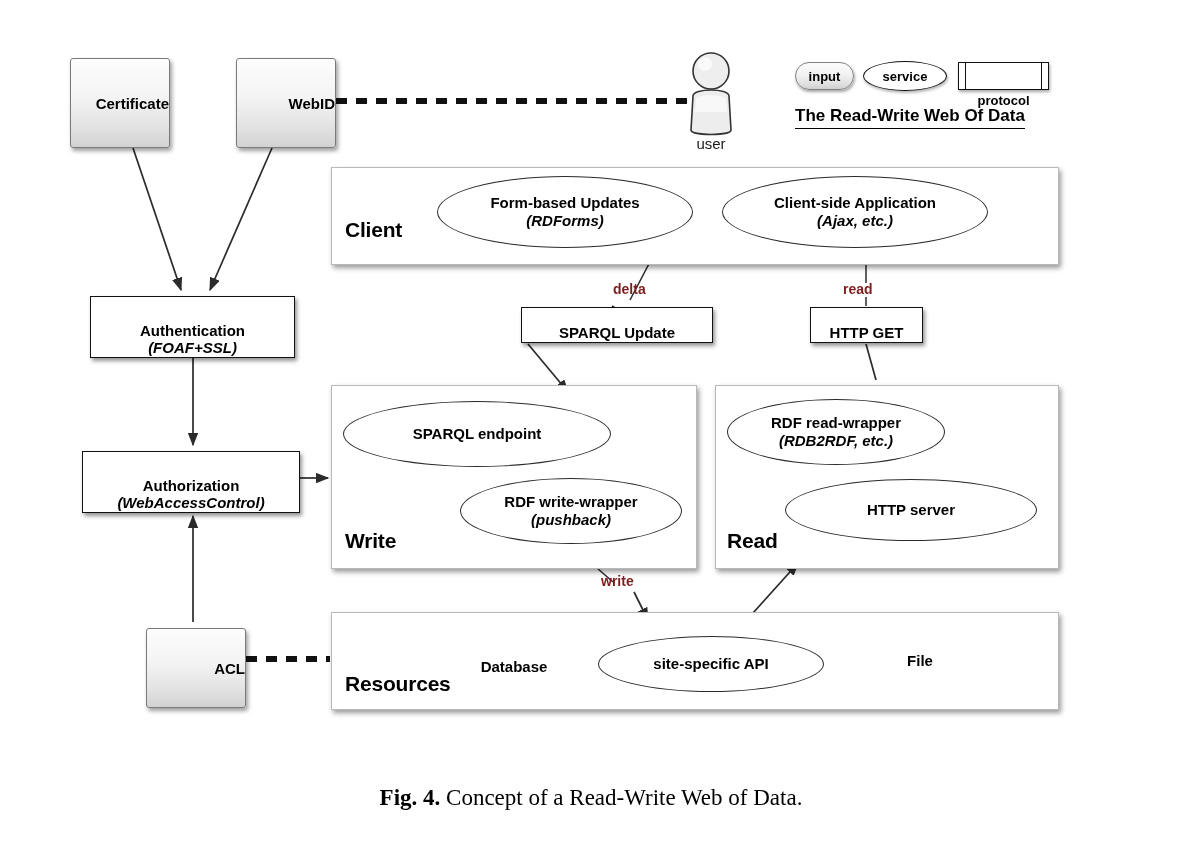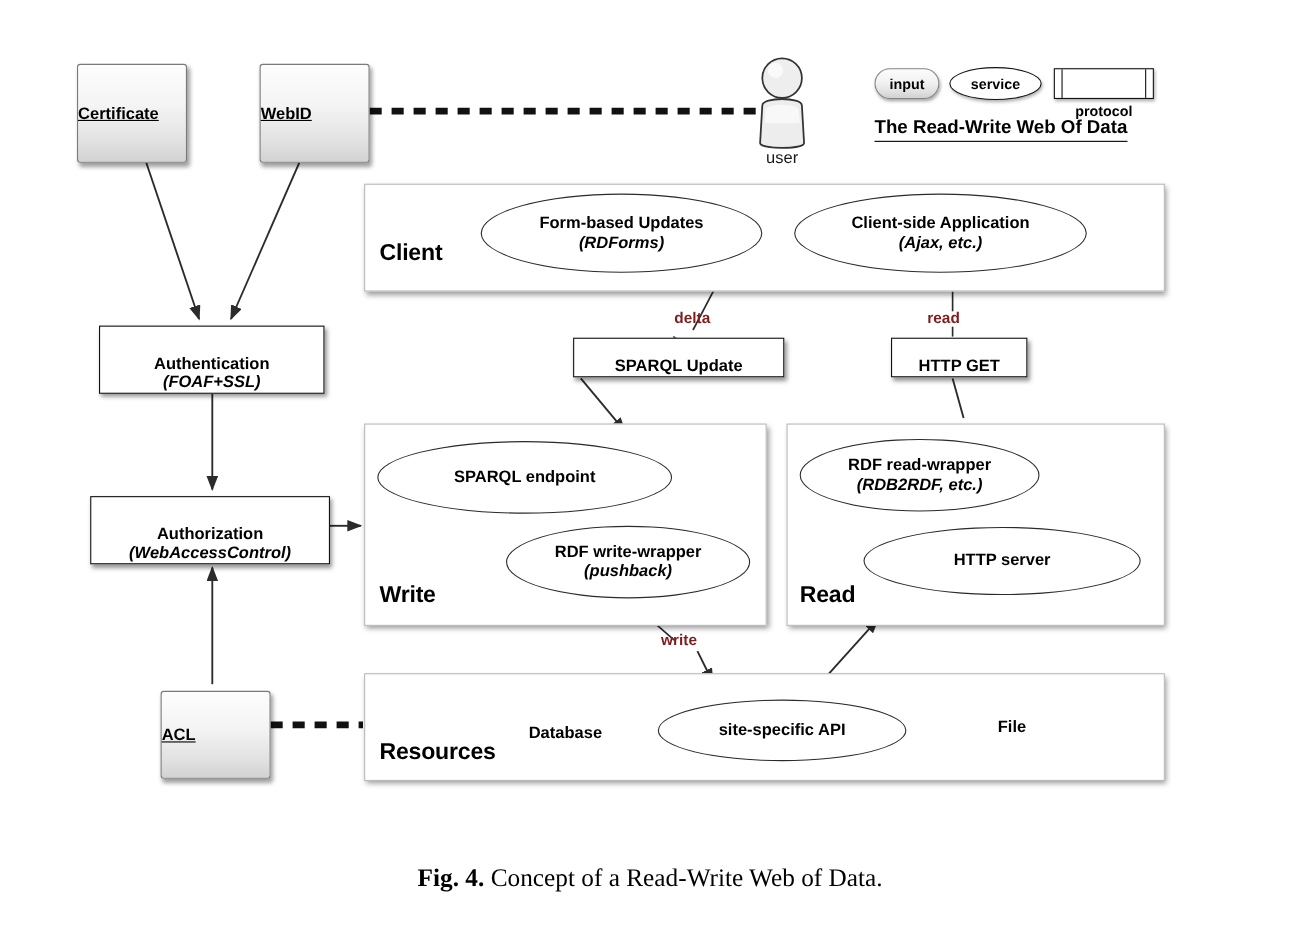--- a/index.html
+++ b/index.html
@@ -33,25 +33,24 @@
   }
 
   
   .inputbox {
     background: linear-gradient(to bottom, #fdfdfd 0%, #f4f4f4 42%, #e2e2e2 78%, #d2d2d2 100%);
     border: 1px solid #7a7a7a;
     border-radius: 3px;
     box-shadow: 2px 3px 4px rgba(0,0,0,0.38);
     display: flex;
     align-items: center;
-    justify-content: flex-start;
-    color: #000;
-    font-weight: bold;
-    text-align: center;
-    text-decoration: underline;
+    justify-content: flex-end;
+    color: #000;
+    font-weight: bold;
+    text-align: center;
   }
 
   
   .protobox {
     background: #ffffff;
     border: 1.6px solid #111;
     box-shadow: 2px 3px 4px rgba(0,0,0,0.42);
     display: flex;
     align-items: flex-end;
   }
@@ -285,21 +284,21 @@
   </div>
 
   <div class="node protobox" style="left:521px; top:307px; width:192px; height:36px;">
     <div class="cap" style="width:14px;"></div>
     <div class="body" style="font-size:15px;">
       <span>SPARQL Update</span>
     </div>
     <div class="cap right" style="width:14px;"></div>
   </div>
 
-  <div class="node protobox" style="left:810px; top:307px; width:124px; height:36px;">
+  <div class="node protobox" style="left:810px; top:307px; width:113px; height:36px;">
     <div class="cap" style="width:12px;"></div>
     <div class="body" style="font-size:15px;">
       <span>HTTP GET</span>
     </div>
     <div class="cap right" style="width:12px;"></div>
   </div>
 
   <div class="flowlabel" style="left:613px; top:281px;">delta</div>
   <div class="flowlabel" style="left:843px; top:281px;">read</div>
   <div class="flowlabel" style="left:601px; top:573px;">write</div>

